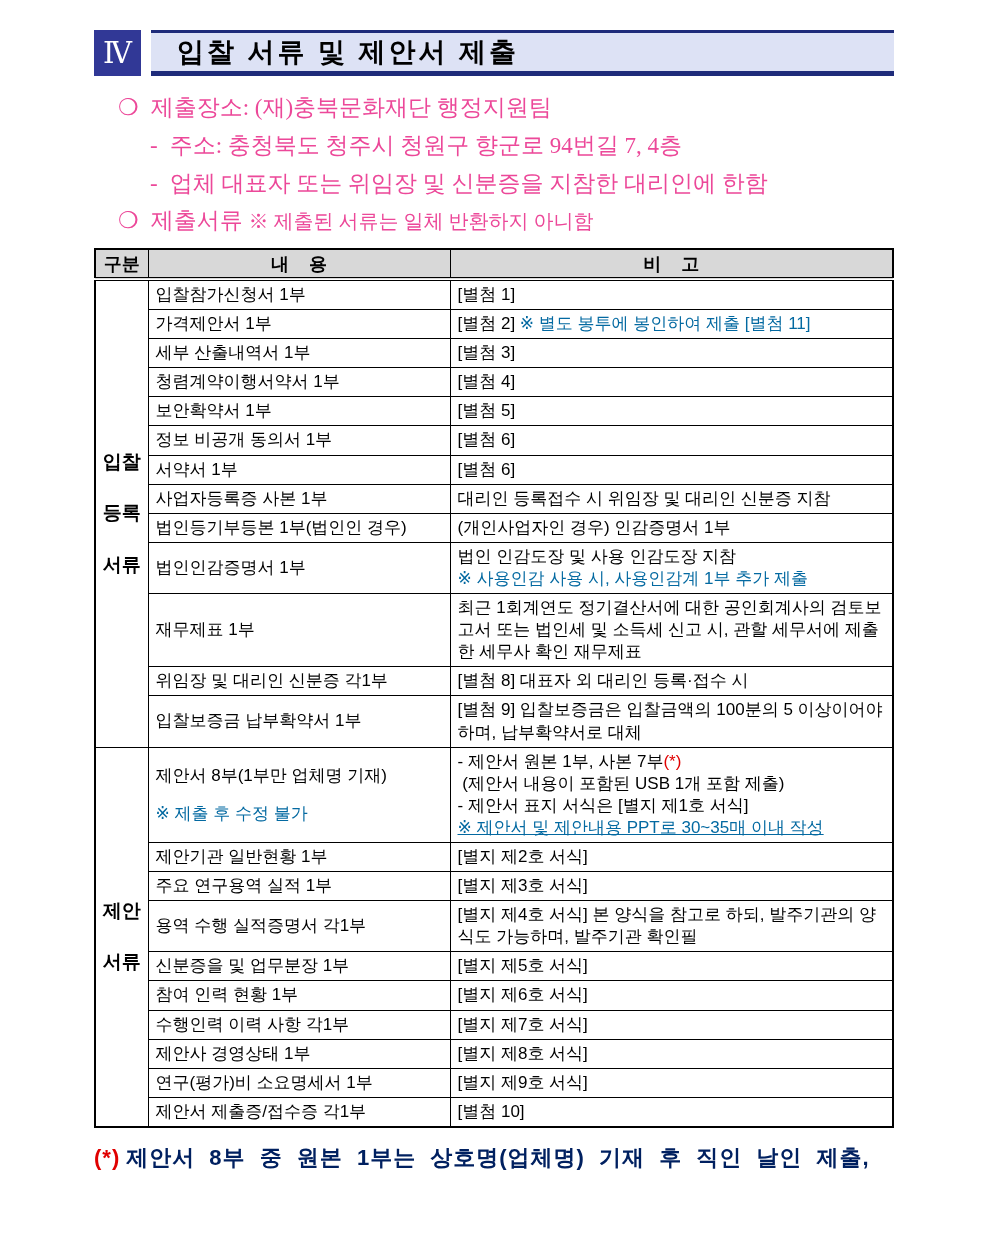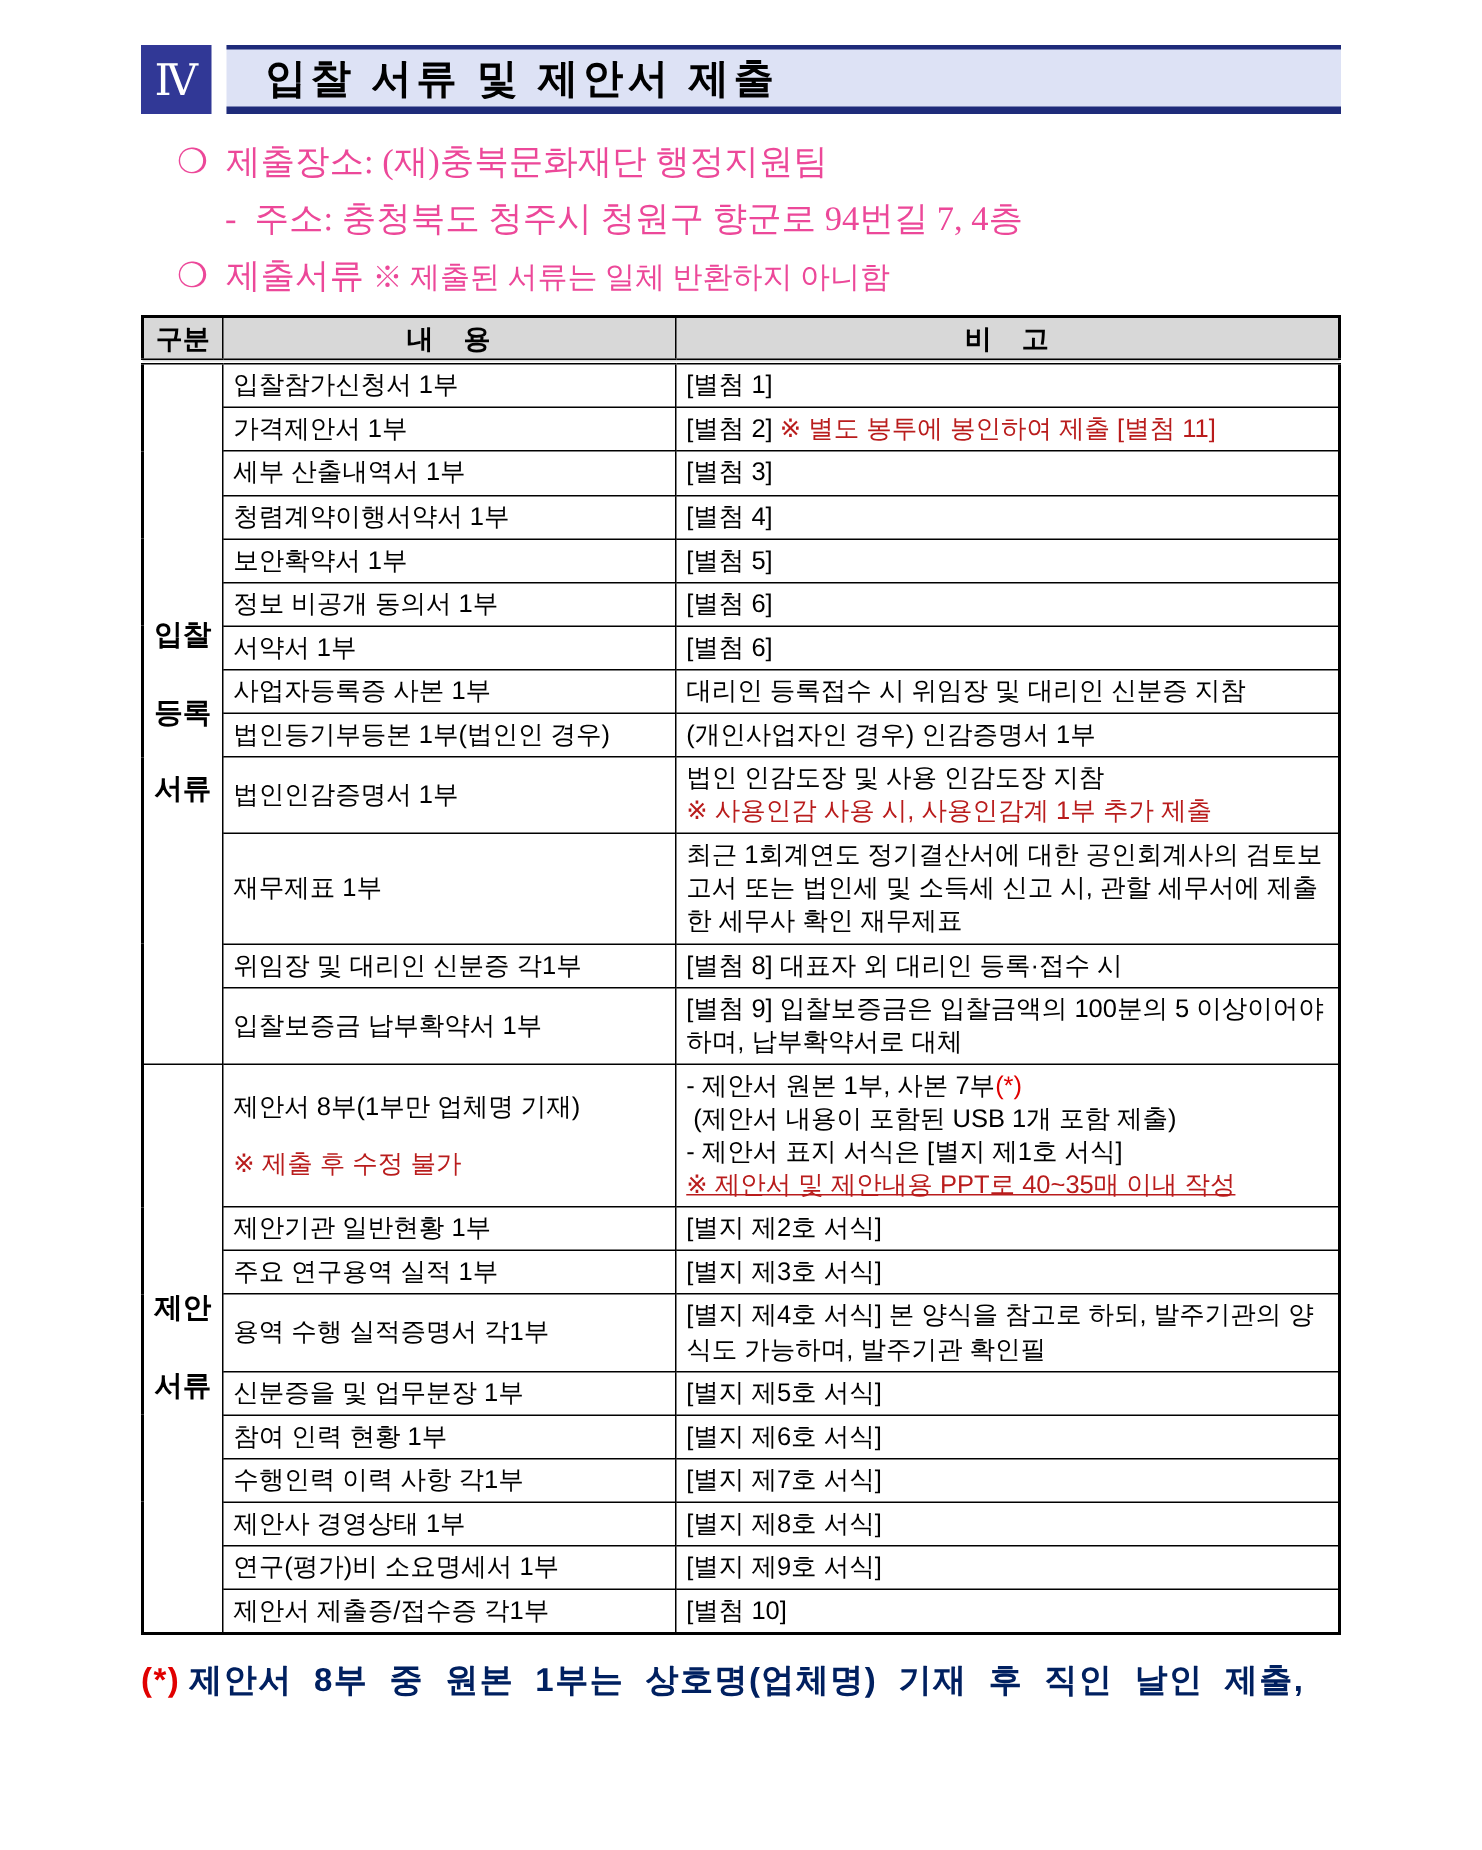--- a/index.html
+++ b/index.html
@@ -49,21 +49,21 @@
   }
   .doc-table td { padding:3px 7px; vertical-align:middle; line-height:1.3; }
   td.group-label {
     font-weight:bold; font-size:19px; text-align:center;
     vertical-align:middle; padding:0 2px;
   }
   td.group-label .gl-line { margin:27px 0; }
   td.cell-content, td.cell-remark { text-align:left; white-space:pre-wrap; }
   .cell-line { display:block; }
   .line-gap { margin-top:16px; }
-  .seg-blue { color:#b91c1c; }
+  .seg-blue { color:#0369a1; }
   .seg-red { color:#e00000; }
   .seg-underline { text-decoration:underline; }
 
   
   .footnote {
     margin-top:13px; font-weight:bold; font-size:22px; color:#002060;
     word-spacing:7px; letter-spacing:1px; line-height:1.55; white-space:nowrap;
   }
   .fn-marker { color:#e00000; margin-right:6px; }
 </style>
@@ -75,20 +75,21 @@
   <div class="doc-header">
     <div class="badge">Ⅳ</div>
     <div class="title-bar">
       <span>입찰 서류 및 제안서 제출</span>
     </div>
   </div>
 
   <div class="intro" id="intro">
       <div class="line l-circle"><span class="marker">❍</span><span>제출장소: (재)충북문화재단 행정지원팀</span></div>
       <div class="line l-dash"><span class="marker">-</span><span>주소: 충청북도 청주시 청원구 향군로 94번길 7, 4층</span></div>
+      <div class="line l-dash"><span class="marker">-</span><span>업체 대표자 또는 위임장 및 신분증을 지참한 대리인에 한함</span></div>
       <div class="line l-circle"><span class="marker">❍</span><span>제출서류 </span><span class="seg-small">※ 제출된 서류는 일체 반환하지 아니함</span></div>
     </div>
 
   <table class="doc-table">
     <colgroup>
       <col style="width:53px">
       <col style="width:302px">
       <col style="width:443px">
     </colgroup>
     <thead>
@@ -155,21 +156,21 @@
         <tr>
           <td class="cell-content"><div class="cell-line"><span>입찰보증금 납부확약서 1부</span></div></td>
           <td class="cell-remark"><div class="cell-line"><span>[별첨 9] 입찰보증금은 입찰금액의 100분의 5 이상이어야 하며, 납부확약서로 대체</span></div></td>
         </tr>
         <tr>
           <td class="group-label" rowspan="10">
             <div class="gl-line">제안</div>
             <div class="gl-line">서류</div>
           </td>
           <td class="cell-content"><div class="cell-line"><span>제안서 8부(1부만 업체명 기재)</span></div><div class="cell-line line-gap"><span class="seg-blue">※ 제출 후 수정 불가</span></div></td>
-          <td class="cell-remark"><div class="cell-line"><span>- 제안서 원본 1부, 사본 7부</span><span class="seg-red">(*)</span></div><div class="cell-line"><span> (제안서 내용이 포함된 USB 1개 포함 제출)</span></div><div class="cell-line"><span>- 제안서 표지 서식은 [별지 제1호 서식]</span></div><div class="cell-line"><span class="seg-blue seg-underline">※ 제안서 및 제안내용 PPT로 40~35매 이내 작성</span></div></td>
+          <td class="cell-remark"><div class="cell-line"><span>- 제안서 원본 1부, 사본 7부</span><span class="seg-red">(*)</span></div><div class="cell-line"><span> (제안서 내용이 포함된 USB 1개 포함 제출)</span></div><div class="cell-line"><span>- 제안서 표지 서식은 [별지 제1호 서식]</span></div><div class="cell-line"><span class="seg-blue seg-underline">※ 제안서 및 제안내용 PPT로 30~35매 이내 작성</span></div></td>
         </tr>
         <tr>
           <td class="cell-content"><div class="cell-line"><span>제안기관 일반현황 1부</span></div></td>
           <td class="cell-remark"><div class="cell-line"><span>[별지 제2호 서식]</span></div></td>
         </tr>
         <tr>
           <td class="cell-content"><div class="cell-line"><span>주요 연구용역 실적 1부</span></div></td>
           <td class="cell-remark"><div class="cell-line"><span>[별지 제3호 서식]</span></div></td>
         </tr>
         <tr>

